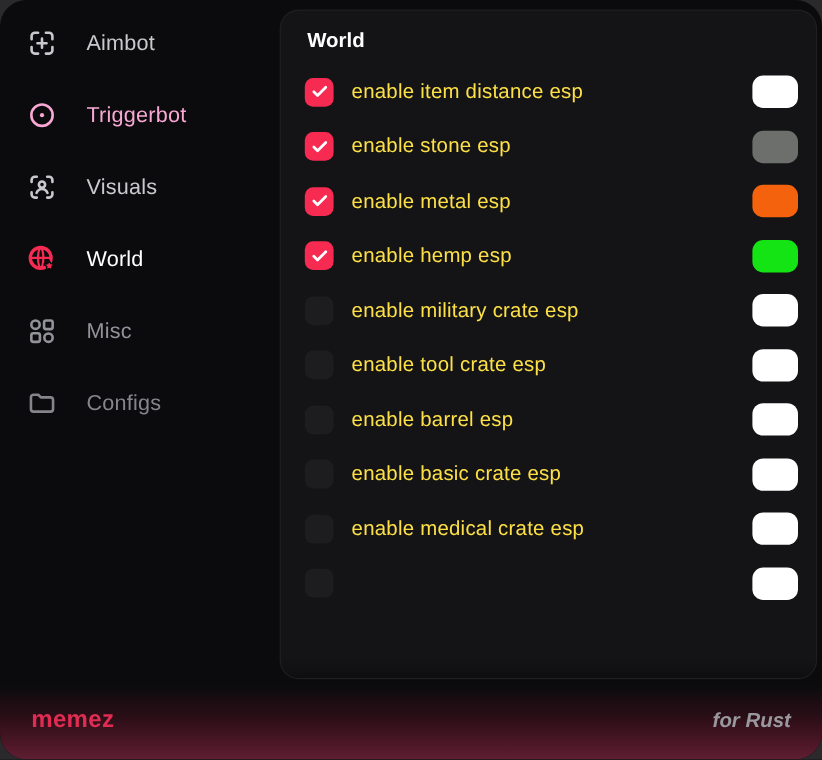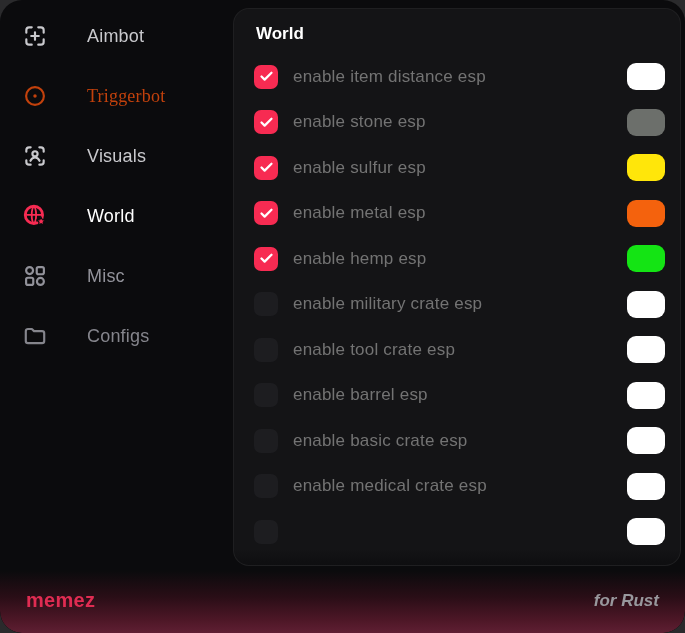--- a/index.html
+++ b/index.html
@@ -14,27 +14,27 @@
     background:#0b0b0d;
     border-radius:22px;
     overflow:hidden;
   }
   
   .sidebar {
     position:absolute; left:0; top:6px; width:233px; height:560px;
   }
   .side-item {
     height:60px; display:flex; align-items:center;
-    padding-left:22px; gap:39px; cursor:default;
+    padding-left:22px; gap:24px; cursor:default;
   }
   .side-item .icon { width:26px; height:26px; flex:0 0 26px; display:flex; }
   .side-item .icon svg { width:26px; height:26px; }
   .side-item .lbl { font-size:18px; letter-spacing:.2px; }
   .state-normal  { color:#c9c9cd; }
-  .state-disabled{ color:#c2410c;font-family:Liberation Serif, serif; }
+  .state-disabled{ color:#f9a8d4; }
   .state-active  { color:#ffffff; }
   .state-muted   { color:#92929a; }
   .state-muted2  { color:#85858c; }
   
   .card {
     position:absolute; left:233px; top:8px; width:448px; height:558px;
     background:#141416;
     border:1px solid rgba(255,255,255,0.05);
     border-radius:16px;
     padding:13px 0 0 20px;
@@ -53,21 +53,21 @@
     height:45.5px; display:flex; align-items:center;
   }
   .checkbox {
     width:24px; height:24px; border-radius:7px; flex:0 0 24px;
     background:#1d1d20; display:flex; align-items:center; justify-content:center;
     cursor:pointer;
   }
   .checkbox.checked { background:#f72b52; }
   .checkbox svg { width:15px; height:15px; }
   .row .lbl {
-    margin-left:15px; font-size:17px; color:#737373; letter-spacing:.2px;
+    margin-left:15px; font-size:17px; color:#fde047; letter-spacing:.2px;
   }
   .swatch {
     margin-left:auto; margin-right:15px;
     width:38px; height:27px; border-radius:9px; cursor:pointer;
   }
   
   .footer {
     position:absolute; left:0; right:0; bottom:0; height:62px;
     border-radius:0 0 22px 22px;
     background:linear-gradient(to bottom,
@@ -169,29 +169,20 @@
           </span>
           <span class="lbl">enable stone esp</span>
           <span class="swatch" style="background: rgb(108, 111, 107);"></span>
         </div>
         <div class="row">
           <span class="checkbox checked">
             <svg viewBox="0 0 24 24" fill="none" stroke="#ffffff" stroke-width="3.6" stroke-linecap="round" stroke-linejoin="round">
               <path d="M20 6L9 17l-5-5"></path>
             </svg>
           </span>
-          <span class="lbl">enable sulfur esp</span>
-          <span class="swatch" style="background: rgb(255, 230, 10);"></span>
-        </div>
-        <div class="row">
-          <span class="checkbox checked">
-            <svg viewBox="0 0 24 24" fill="none" stroke="#ffffff" stroke-width="3.6" stroke-linecap="round" stroke-linejoin="round">
-              <path d="M20 6L9 17l-5-5"></path>
-            </svg>
-          </span>
           <span class="lbl">enable metal esp</span>
           <span class="swatch" style="background: rgb(244, 98, 13);"></span>
         </div>
         <div class="row">
           <span class="checkbox checked">
             <svg viewBox="0 0 24 24" fill="none" stroke="#ffffff" stroke-width="3.6" stroke-linecap="round" stroke-linejoin="round">
               <path d="M20 6L9 17l-5-5"></path>
             </svg>
           </span>
           <span class="lbl">enable hemp esp</span>

